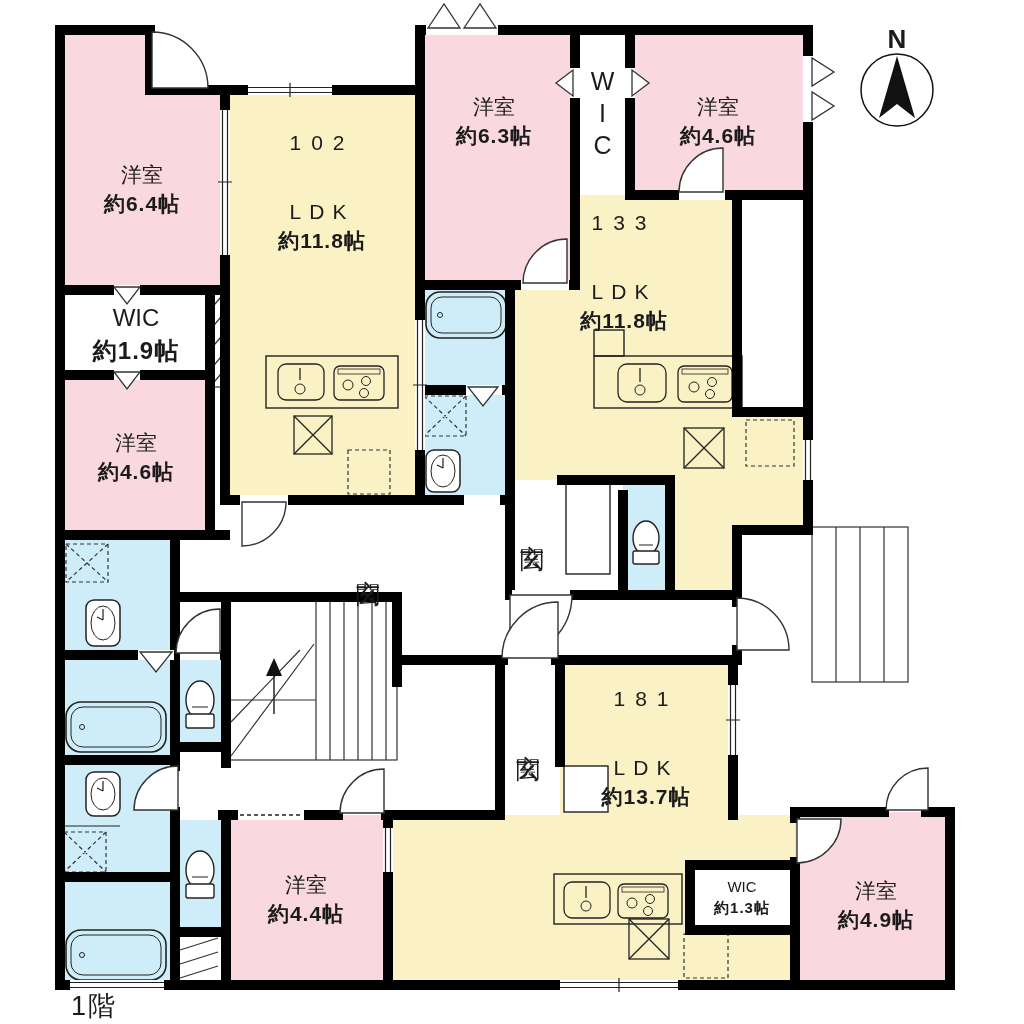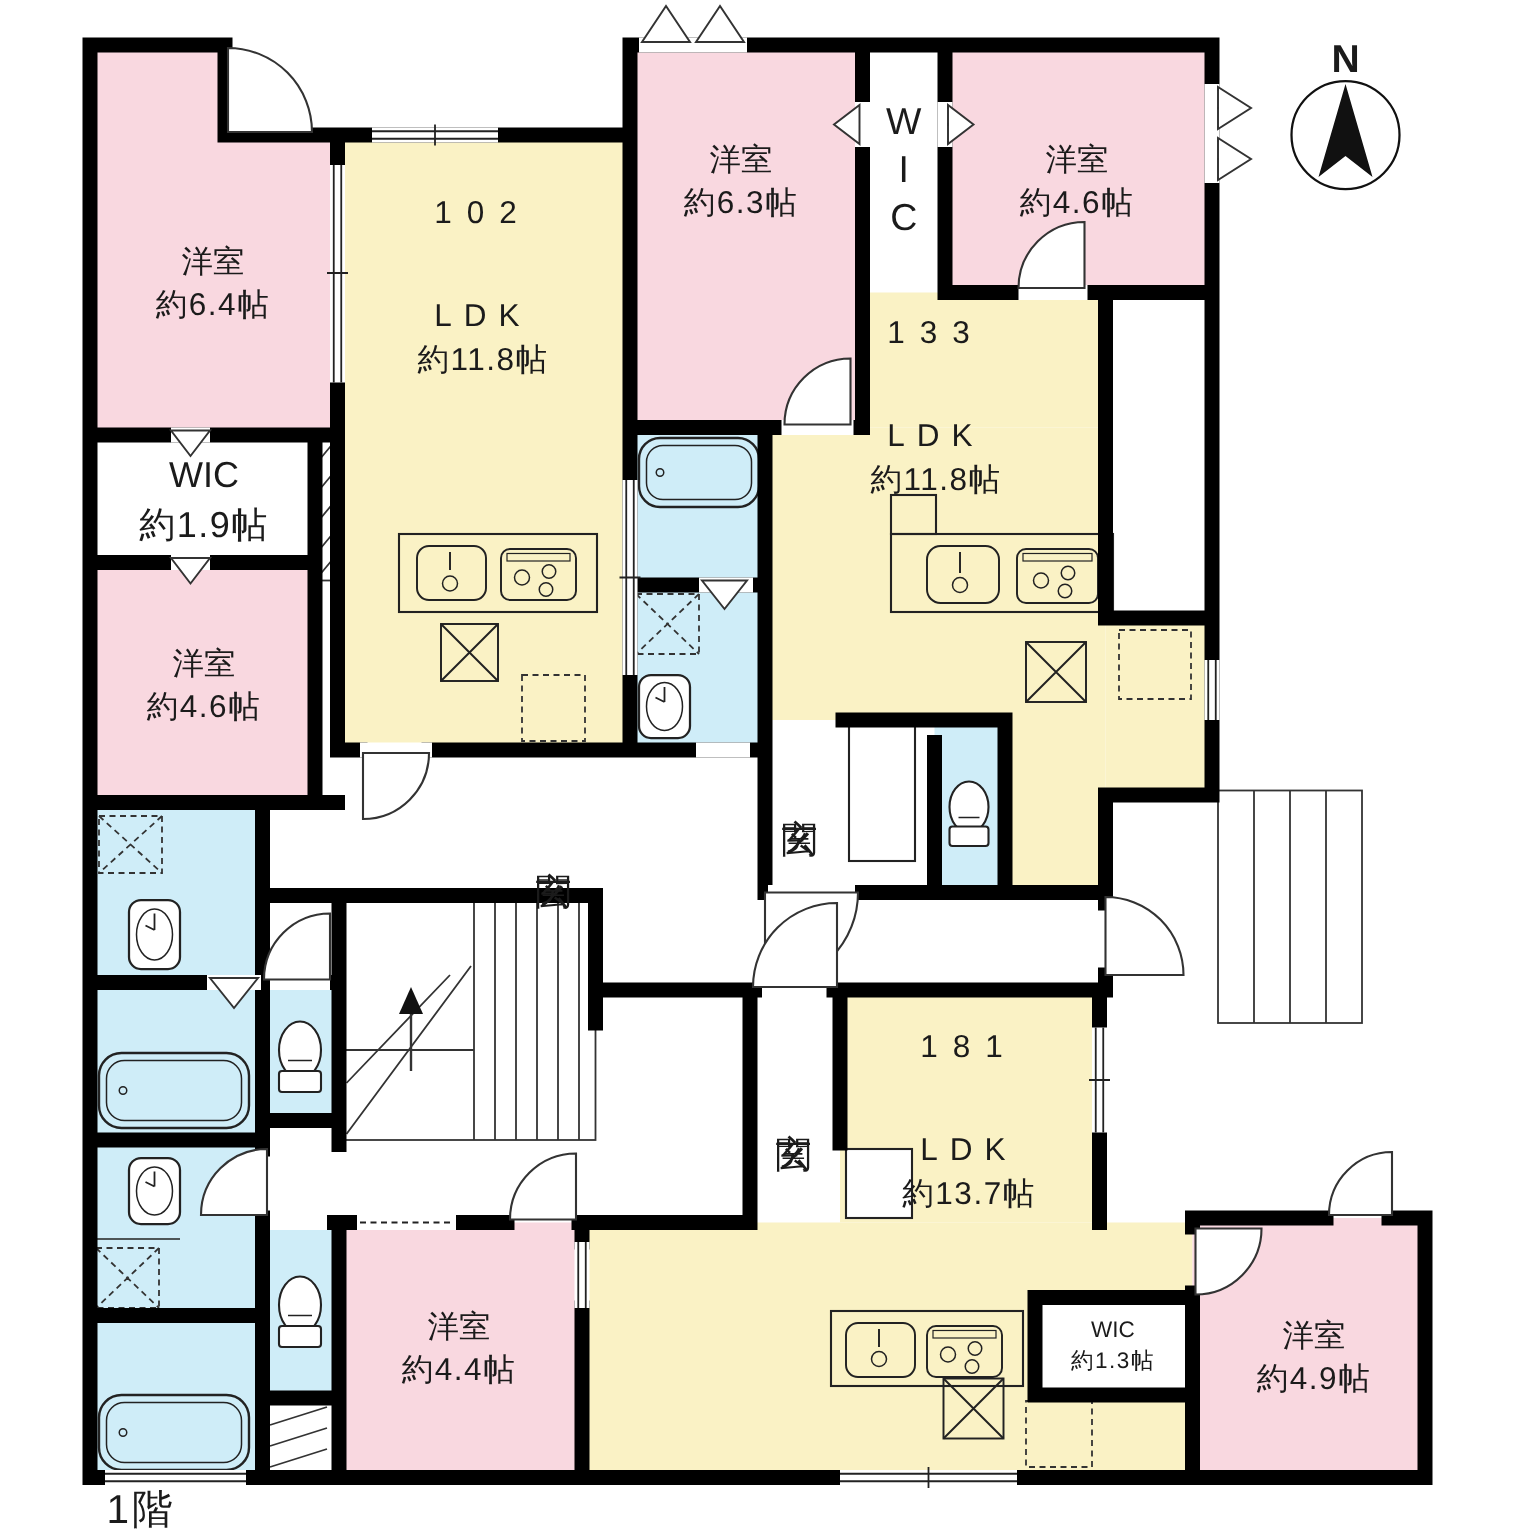--- a/index.html
+++ b/index.html
@@ -3,21 +3,21 @@
 <meta charset="utf-8">
 <style>
   html,body{margin:0;padding:0;background:#ffffff;}
   #plan{position:relative;width:1024px;height:1024px;background:#ffffff;
         font-family:"Liberation Sans","DejaVu Sans",sans-serif;color:#1b1b1b;overflow:hidden;}
   #plan svg{position:absolute;left:0;top:0;}
   .lbl{position:absolute;transform:translate(-50%,-50%);text-align:center;
        white-space:nowrap;font-size:21px;line-height:1.38;color:#1b1b1b;}
   .lbl .num{letter-spacing:10px;}
   .lbl .typ{letter-spacing:8px;margin-top:40px;}
-  .lbl .sz{letter-spacing:1px;}
+  .lbl .sz{letter-spacing:1px;font-weight:bold;}
   .vlbl{position:absolute;writing-mode:vertical-rl;text-orientation:upright;
         transform:translate(-50%,-50%);font-size:25px;letter-spacing:4px;color:#1b1b1b;}
   .small{font-size:15px;line-height:1.4;}
   .floor{font-size:27px;letter-spacing:2px;}
   .north{font-size:26px;font-weight:bold;}
 </style>
 </head>
 <body>
 
 <div id="plan">

